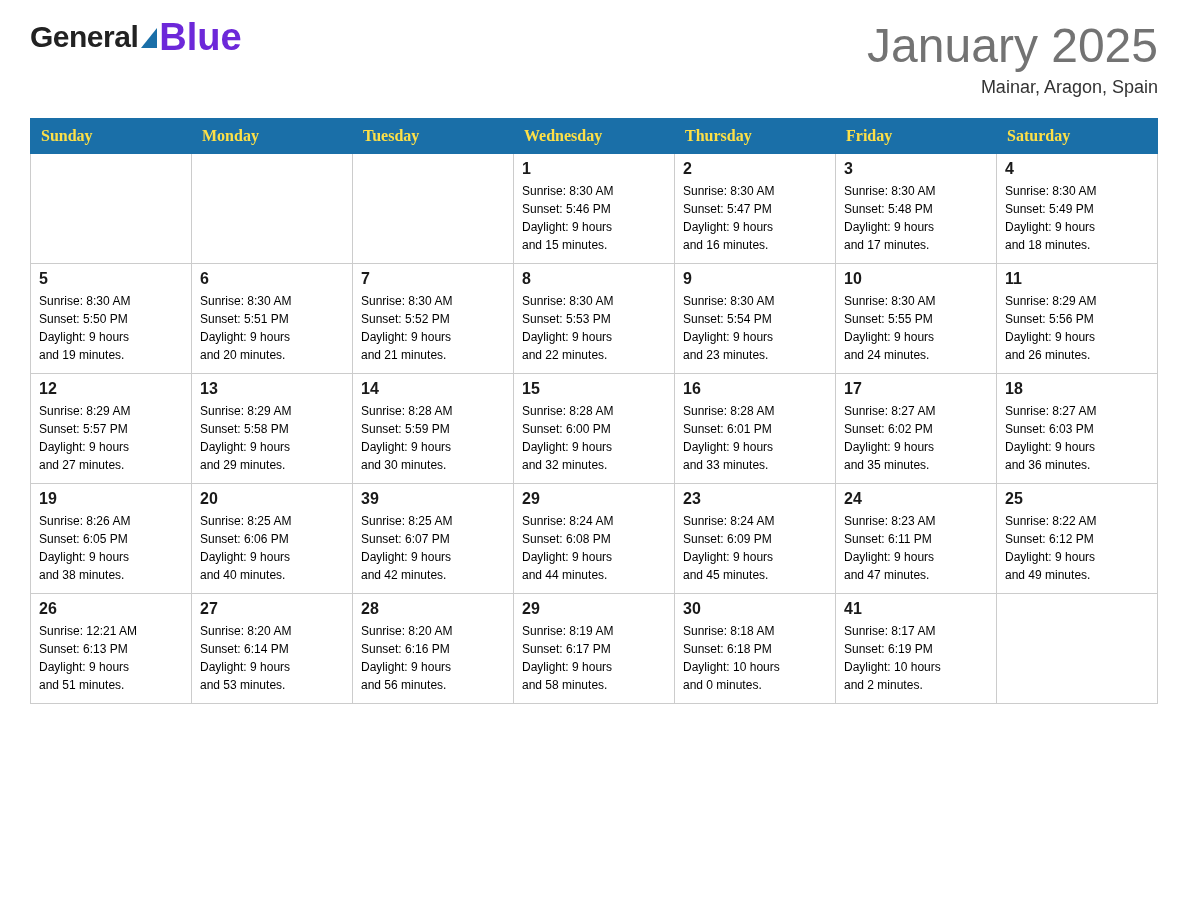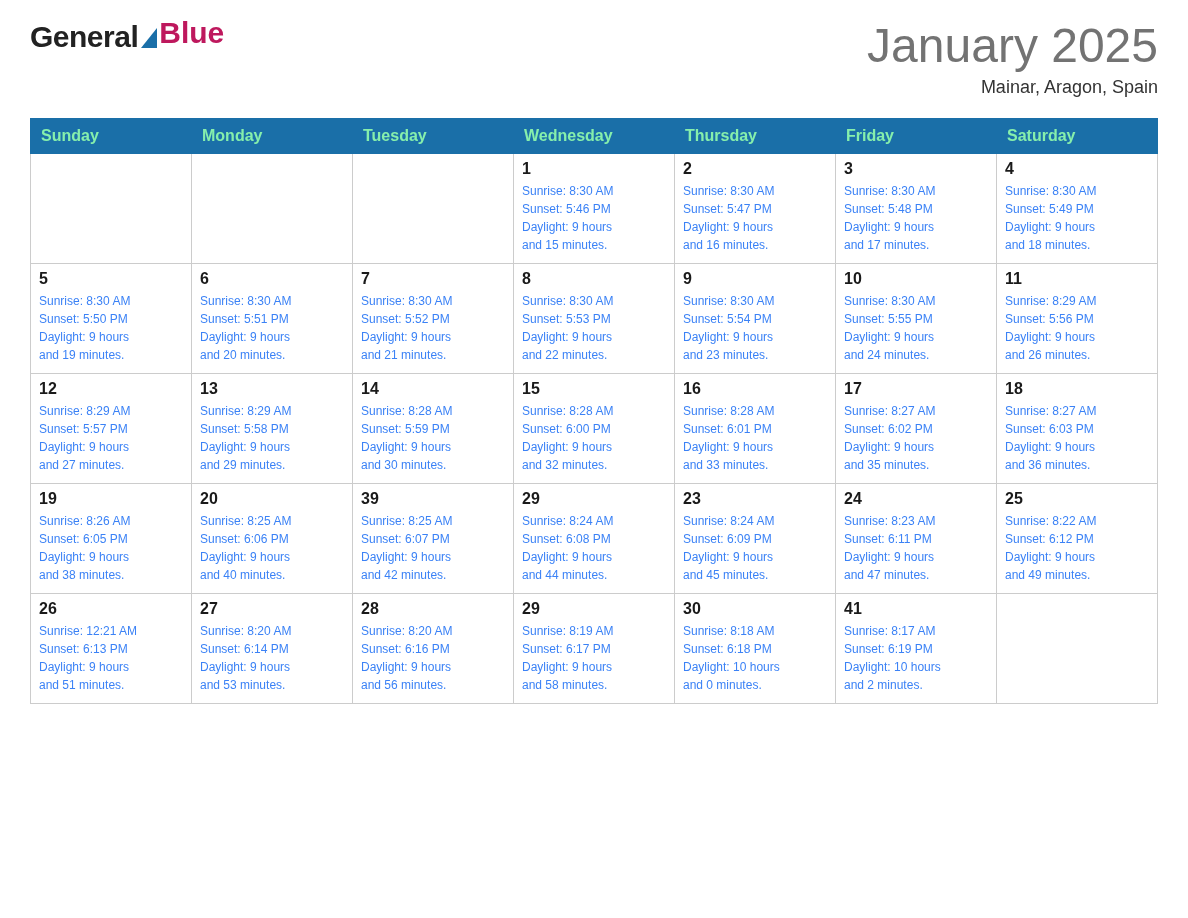--- a/index.html
+++ b/index.html
@@ -30,69 +30,70 @@
       color: #333;
       margin-top: 4px;
     }
     .calendar-table {
       width: 100%;
       border-collapse: collapse;
       table-layout: fixed;
     }
     .calendar-table th {
       background-color: #1a6fa8;
-      color: #86efac;
+      color: #fde047;
       font-size: 16px;
       font-weight: bold;
       padding: 8px 10px;
       text-align: left;
       border: 1px solid #1a6fa8;
+      font-family: Liberation Serif, serif;
     }
     .calendar-table td {
       border: 1px solid #ccc;
       vertical-align: top;
       padding: 6px 8px;
       font-size: 12px;
       color: #333;
       height: 110px;
     }
     .day-number {
       font-size: 16px;
       font-weight: bold;
       color: #1a1a1a;
       display: block;
       margin-bottom: 4px;
     }
     .day-info {
       font-size: 12px;
       line-height: 1.5;
-      color: #3b82f6;
+      color: #000000;
     }
     .empty-cell {
       background: #fff;
     }
     .logo-wrapper {
       display: flex;
       flex-direction: row;
       align-items: flex-start;
     }
     .logo-line1 {
       display: flex;
       align-items: center;
     }
     .logo-general {
       font-size: 30px;
       font-weight: bold;
       color: #222;
       letter-spacing: -0.5px;
     }
     .logo-blue {
-      font-size: 30px;
+      font-size: 38px;
       font-weight: bold;
-      color: #be185d;
+      color: #6d28d9;
       margin-top: -4px;
       margin-left: 2px;
     }
   </style>
 </head>
 <body>
 
 <div class="header">
   <div class="logo-wrapper">
     <div class="logo-line1">

